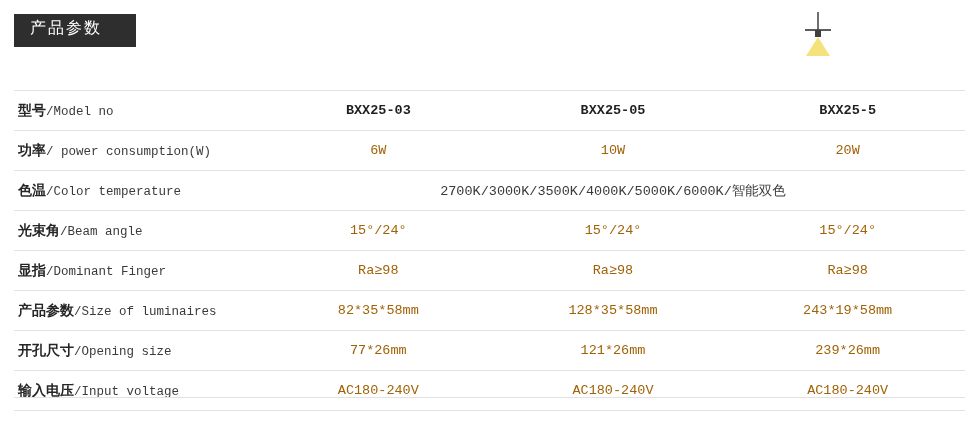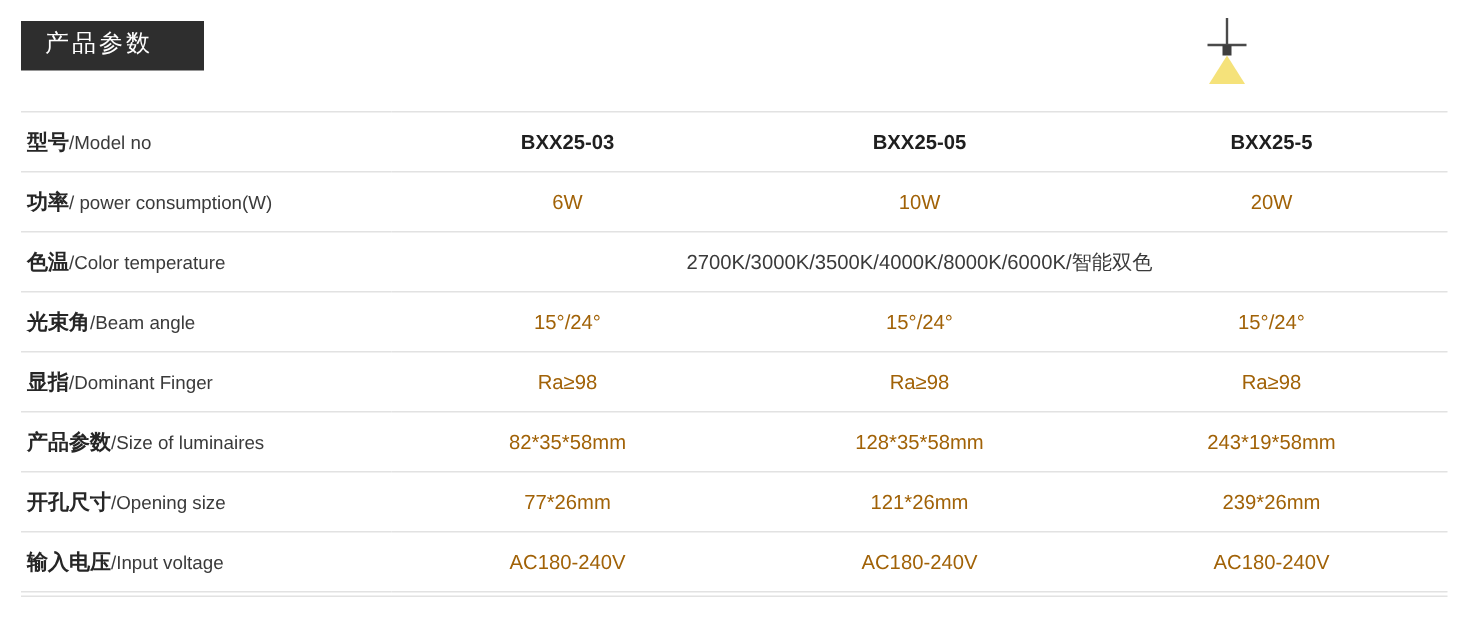--- a/index.html
+++ b/index.html
@@ -13,20 +13,21 @@
     font-family: "Liberation Sans", sans-serif;
     color: #333333;
     overflow: hidden;
     position: relative;
   }
   .page {
     position: relative;
     width: 886px;
     height: 423px;
     box-sizing: border-box;
+    font-family: Liberation Mono, monospace;
   }
 
   
   .header-row {
     position: absolute;
     top: 14px;
     left: 14px;
     right: 14px;
     height: 56px;
   }
@@ -45,21 +46,21 @@
     position: absolute;
     right: 42px;
     top: 8px;
     width: 52px;
     height: 52px;
   }
 
   
   .spec-table {
     position: absolute;
-    top: 74px;
+    top: 90px;
     left: 14px;
     width: 951px;
     border-collapse: collapse;
     table-layout: fixed;
   }
   .spec-table tr {
     border-bottom: 1px solid #e2e2e2;
   }
   .spec-table tr:first-child {
     border-top: 1px solid #e2e2e2;
@@ -147,21 +148,21 @@
         </td>
         <td class="val-cell">6W</td>
         <td class="val-cell">10W</td>
         <td class="val-cell">20W</td>
       </tr>
 
       <tr>
         <td class="label-cell">
           <span class="cn">色温</span><span class="en">/Color temperature</span>
         </td>
-        <td class="span-cell" colspan="3">2700K/3000K/3500K/4000K/8000K/6000K/智能双色</td>
+        <td class="span-cell" colspan="3">2700K/3000K/3500K/4000K/5000K/6000K/智能双色</td>
       </tr>
 
       <tr>
         <td class="label-cell">
           <span class="cn">光束角</span><span class="en">/Beam angle</span>
         </td>
         <td class="val-cell">15°/24°</td>
         <td class="val-cell">15°/24°</td>
         <td class="val-cell">15°/24°</td>
       </tr>

